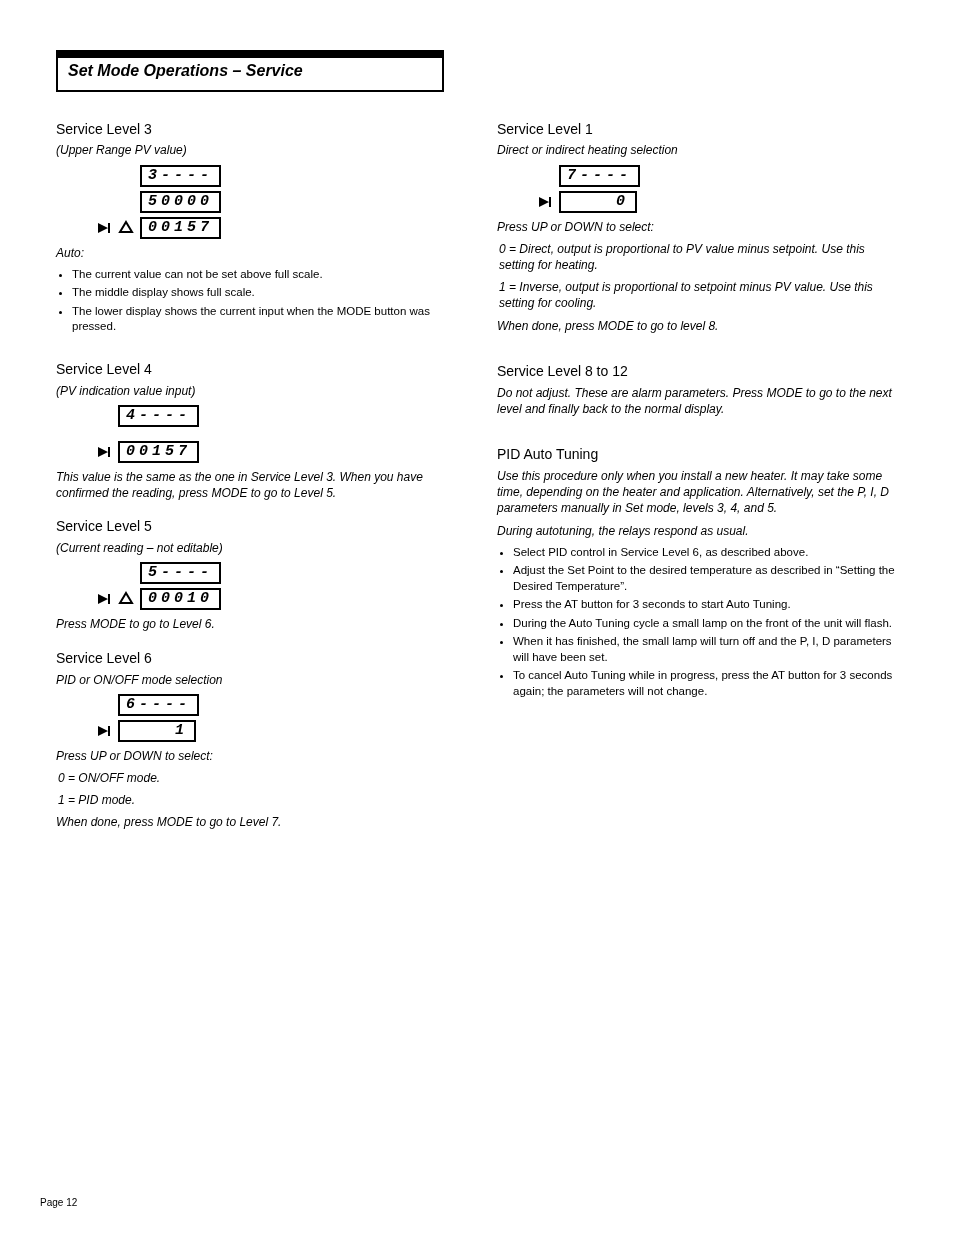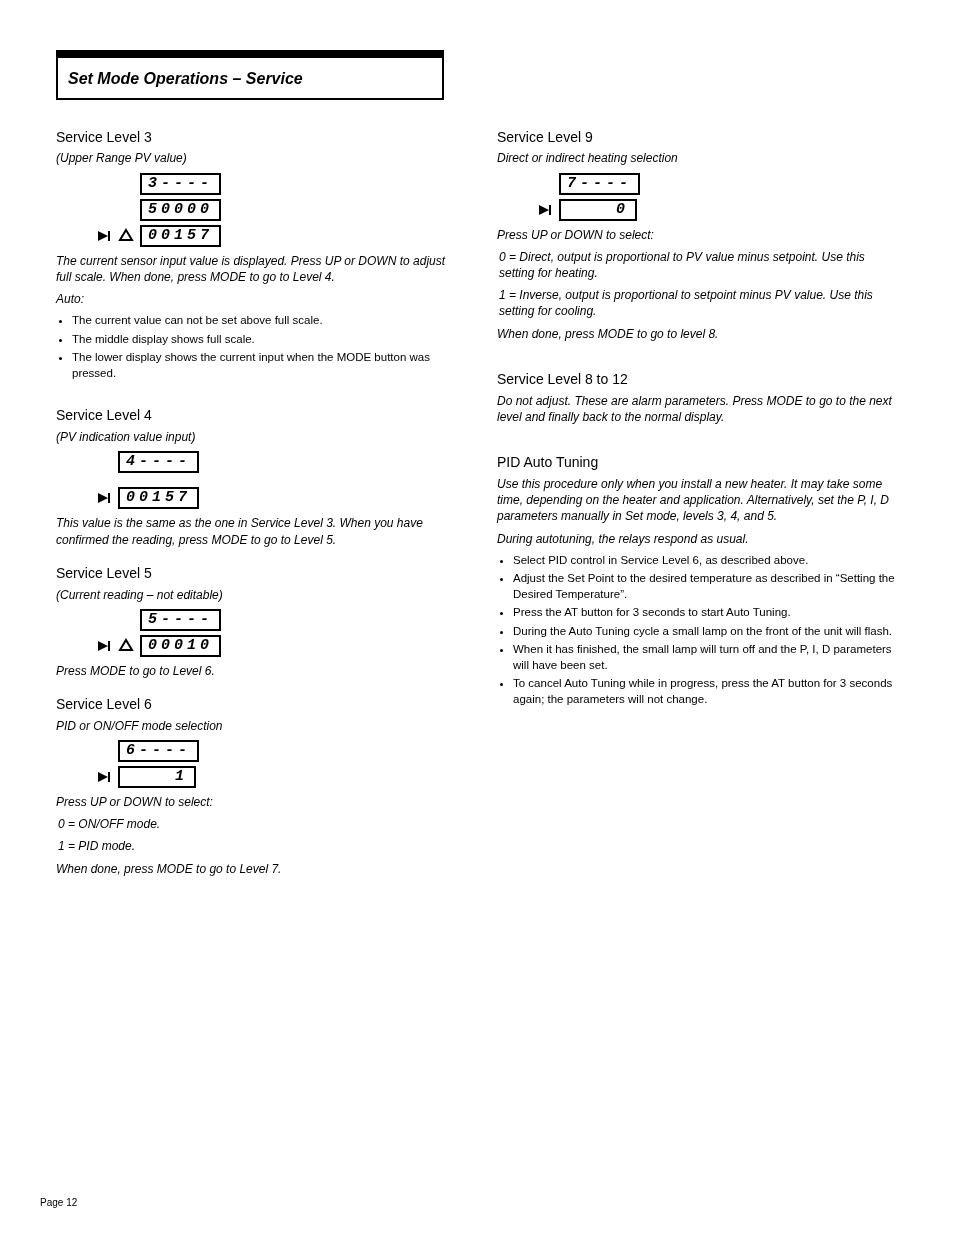--- a/index.html
+++ b/index.html
@@ -16,21 +16,21 @@
   .page-pad { padding: 50px 56px 0 56px; }
   .top-bar {
     height: 8px;
     background: #000;
     width: 388px;
   }
   .title-box {
     width: 388px;
     border: 2px solid #000;
     border-top: none;
-    padding: 10px 10px 8px 10px;
+    padding: 2px 10px 8px 10px;
     font-style: italic;
     font-weight: bold;
     font-size: 16px;
     margin-bottom: 28px;
   }
   .columns {
     display: flex;
     gap: 40px;
   }
   .col { flex: 1 1 0; }
@@ -108,21 +108,20 @@
             <svg class="icon-spacer" viewBox="0 0 16 16">
                 <path d="M2 3 L12 8 L2 13 Z M12 3 L14 3 L14 13 L12 13 Z" fill="#000"></path>
               </svg>
             <svg class="icon-spacer" viewBox="0 0 16 16">
                 <path d="M8 2 L14 12 L2 12 Z" fill="none" stroke="#000" stroke-width="2"></path>
               </svg>
             <span class="seg-box">00157</span>
           </div>
         </div>
 
-        <div class="para">The current sensor input value is displayed. Press UP or DOWN to adjust full scale. When done, press MODE to go to Level 4.</div>
         <div class="para">Auto:</div>
         <ul class="note-list">
           <li>The current value can not be set above full scale.</li>
           <li>The middle display shows full scale.</li>
           <li>The lower display shows the current input when the MODE button was pressed.</li>
         </ul>
       </div>
 
       <div class="spacer-lg"></div>
 
@@ -190,21 +189,21 @@
         <div class="para indent">0 = ON/OFF mode.</div>
         <div class="para indent">1 = PID mode.</div>
         <div class="para">When done, press MODE to go to Level 7.</div>
       </div>
 
     </div>
 
     <div class="col">
 
       <div>
-        <div class="section-title">Service Level 9</div>
+        <div class="section-title">Service Level 1</div>
         <div class="para">Direct or indirect heating selection</div>
         <div class="disp-stack">
           <div class="disp-row">
             <span class="icon-spacer"></span>
             <span class="seg-box">7----</span>
           </div>
           <div class="disp-row">
             <svg class="icon-spacer" viewBox="0 0 16 16">
                 <path d="M2 3 L12 8 L2 13 Z M12 3 L14 3 L14 13 L12 13 Z" fill="#000"></path>
               </svg>

